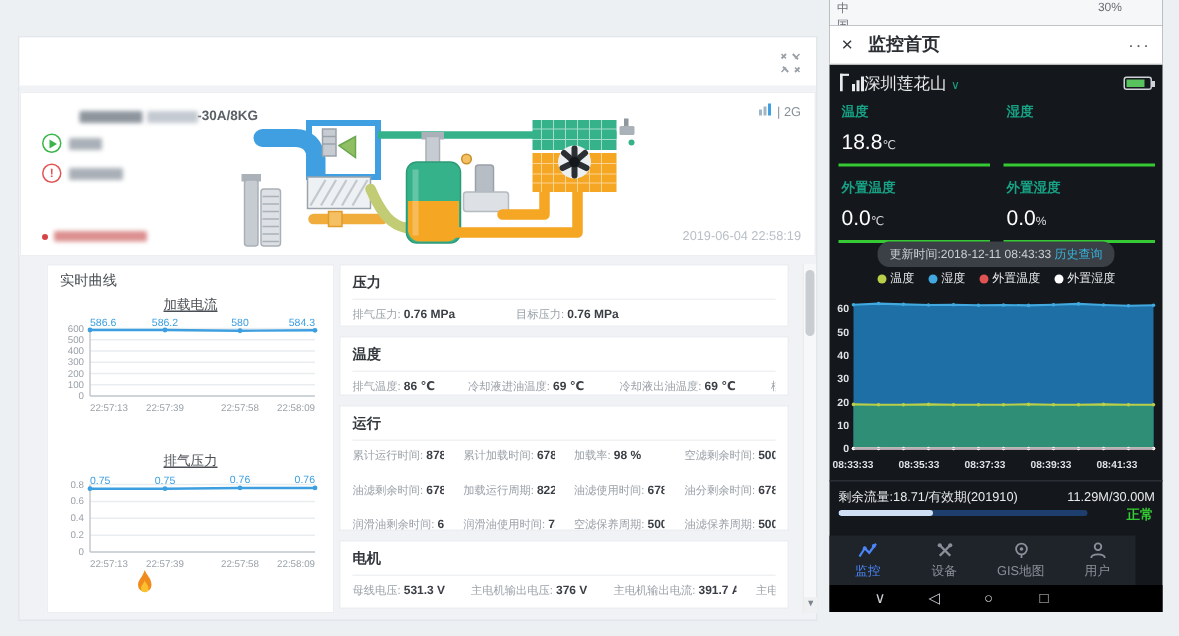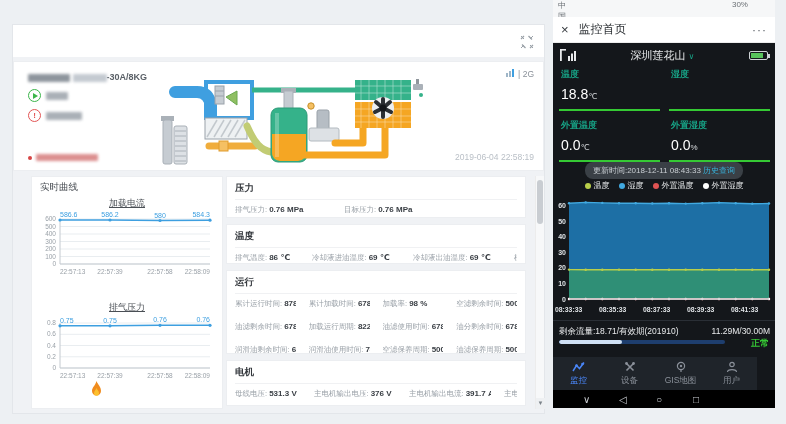--- a/index.html
+++ b/index.html
@@ -11,21 +11,21 @@
   .outer-card { left:12px; top:24px; width:533px; height:390px; background:#f0f2f5; border:1px solid #e3e6ea; }
   .sub-card { position:absolute; background:#fff; border:1px solid #eceef1; }
   .top-strip { left:0; top:0; width:531px; height:33px; border:none; border-bottom:1px solid #f0f2f5; }
   .expand-btn { position:absolute; right:10px; top:10px; width:14px; height:14px; cursor:pointer; }
   .device-card { left:0; top:36px; width:531px; height:110px; }
   .lower-left { left:18px; top:151px; width:192px; height:233px; }
   .lower-right { left:213px; top:151px; width:312px; height:233px; overflow:hidden; background:#f0f2f5; border:none; }
 
   .dev-info { position:absolute; left:14px; top:10px; width:150px; }
   .blur-chip { display:inline-block; height:8px; border-radius:1px; filter:blur(1.5px); vertical-align:middle; }
-  .dev-title { font-size:9px; color:#5a6067; font-weight:bold; white-space:nowrap; }
+  .dev-title { font-size:9px; color:#5a6067; font-weight:bold; white-space:nowrap;margin-left:25px; }
   .st-row { margin-top:7px; display:flex; align-items:center; gap:5px; }
   .ic-circle { width:13px; height:13px; border-radius:50%; display:inline-flex; align-items:center; justify-content:center; }
   .run-ic { border:1.4px solid #3bb54a; }
   .run-ic i { display:block; width:0; height:0; border-left:5px solid #3bb54a; border-top:3px solid transparent; border-bottom:3px solid transparent; margin-left:1px; }
   .fault-ic { border:1.4px solid #e25555; color:#e25555; font-size:8px; font-weight:bold; font-style:normal; }
   .dev-note { position:absolute; left:14px; top:92px; display:flex; align-items:center; gap:4px; }
   .red-dot { width:4px; height:4px; border-radius:50%; background:#d64545; }
 
   .dev-signal { position:absolute; right:9px; top:7px; font-size:8.5px; color:#8a9099; display:flex; align-items:flex-end; gap:3px; }
   .sig-bars i { display:inline-block; width:2px; background:#9fb6c8; margin-right:1px; }
@@ -45,25 +45,25 @@
   .sb-thumb { position:absolute; left:1px; top:4px; width:6px; height:44px; background:#c9cdd2; border-radius:3px; cursor:pointer; }
   .sb-btn { position:absolute; left:0; bottom:0; width:9px; height:11px; background:#eef0f2; color:#7c838a; font-size:6px; text-align:center; line-height:11px; cursor:pointer; }
 
   
   .phone { left:553px; top:0; width:222px; height:408px; background:#14171b; }
   .p-status { position:absolute; left:0; top:0; width:222px; height:17px; background:#f6f7f8; display:flex; align-items:flex-start; font-size:8px; color:#6b7075; padding:0 5px;gap:14px; }
   .p-status .sp { flex:1; }
   .hd-chip { width:8px; height:8px; background:#3f7ae0; border-radius:2px; margin-left:3px; }
   .p-appbar { position:absolute; left:0; top:17px; width:222px; height:26px; background:#fff; border-bottom:1px solid #ececec; display:flex; align-items:center; padding:0 8px; }
   .close-x { font-size:13px; color:#33373c; cursor:pointer; }
-  .p-title { font-size:12px; color:#2b2f33; font-weight:normal; margin-left:10px; }
+  .p-title { font-size:12px; color:#2b2f33; font-weight:bold; margin-left:10px; }
   .menu-dots { margin-left:auto; font-size:12px; color:#5a6067; letter-spacing:1px; cursor:pointer; }
 
   .dev-row { position:absolute; left:0; top:46px; width:222px; height:18px; display:flex; align-items:center; padding:0 7px; }
-  .dev-name { flex:1; text-align:center; font-size:11px; color:#e8eaec; }
+  .dev-name { flex:1; text-align:left; font-size:11px; color:#e8eaec; }
   .dev-name .chev { color:#17a185; font-size:8px; }
   .batt { width:19px; height:9px; border:1px solid #cfd3d7; border-radius:2px; position:relative; padding:1px; }
   .batt i { display:block; height:100%; width:78%; background:#58c25c; }
   .batt:after { content:""; position:absolute; right:-3px; top:2px; width:2px; height:4px; background:#cfd3d7; }
 
   .metric-grid { position:absolute; left:6px; top:68px; width:211px; display:grid; grid-template-columns:1fr 1fr; column-gap:9px; row-gap:8px; }
   .m-cell { border-bottom:2px solid #35c934; padding:0 0 7px 2px; }
   .m-label { color:#17a185; font-size:9px; font-weight:bold; }
   .m-value { color:#fff; font-size:14px; margin-top:5px; }
   .m-unit { font-size:8px; color:#d7dadd; }

